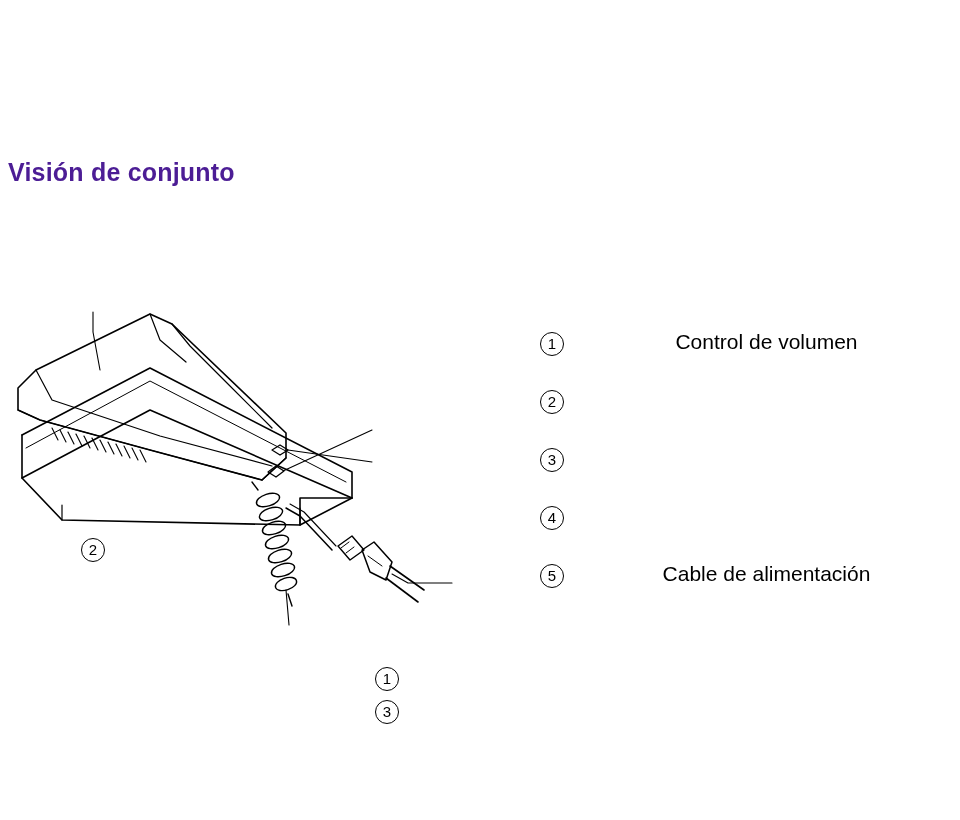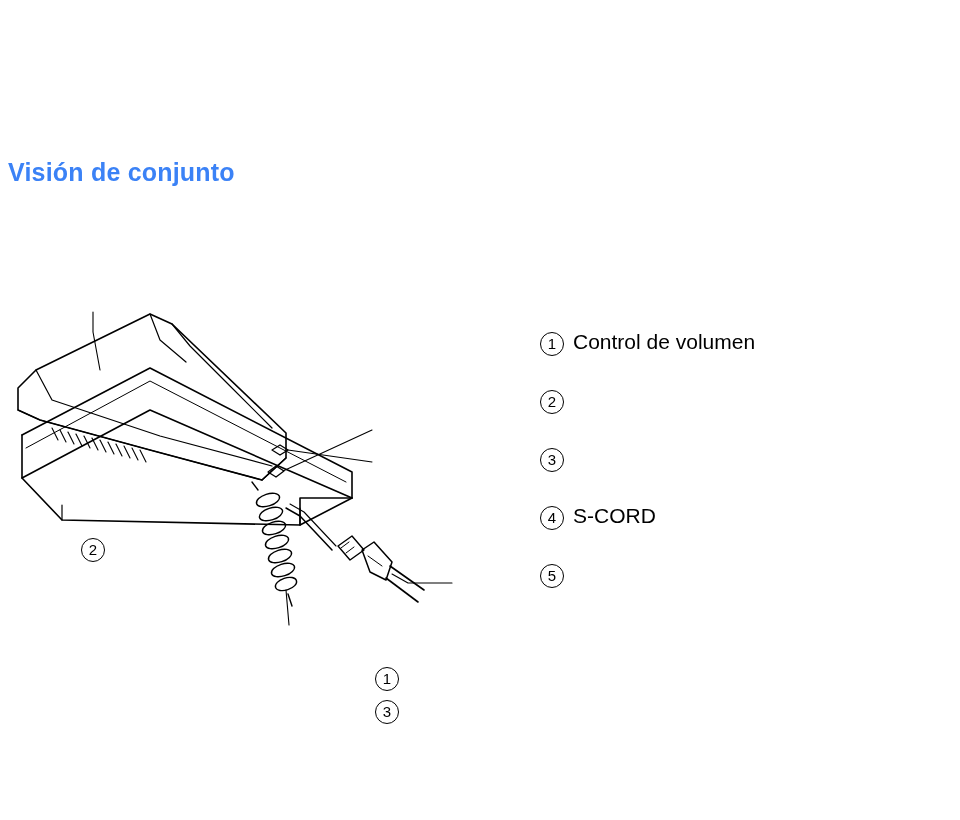--- a/index.html
+++ b/index.html
@@ -16,21 +16,21 @@
     overflow: hidden;
   }
 
   #page-title {
     position: absolute;
     left: 8px;
     top: 158px;
     font-size: 25px;
     font-weight: bold;
     letter-spacing: 0.2px;
-    color: #3b82f6;
+    color: #4c1d95;
   }
 
   #diagram-figure {
     position: absolute;
     left: 0px;
     top: 250px;
     width: 520px;
     height: 420px;
   }
 
@@ -56,20 +56,21 @@
     border-radius: 50%;
     font-size: 15px;
     line-height: 22px;
     text-align: center;
     margin-right: 9px;
     margin-top: 2px;
     box-sizing: border-box;
   }
   .legend-label {
     flex: 1 1 auto;
+    text-align: center;
   }
 
   
   .callout {
     position: absolute;
     width: 24px;
     height: 24px;
     border: 1.5px solid #000;
     border-radius: 50%;
     font-size: 15px;
@@ -188,20 +189,20 @@
   <div class="legend-item">
     <span class="legend-marker">2</span>
   </div>
 
   <div class="legend-item">
     <span class="legend-marker">3</span>
   </div>
 
   <div class="legend-item">
     <span class="legend-marker">4</span>
-    <span class="legend-label">S-CORD</span>
   </div>
 
   <div class="legend-item">
     <span class="legend-marker">5</span>
+    <span class="legend-label">Cable de alimentación</span>
   </div>
 
 </div>
 
 </body></html>

